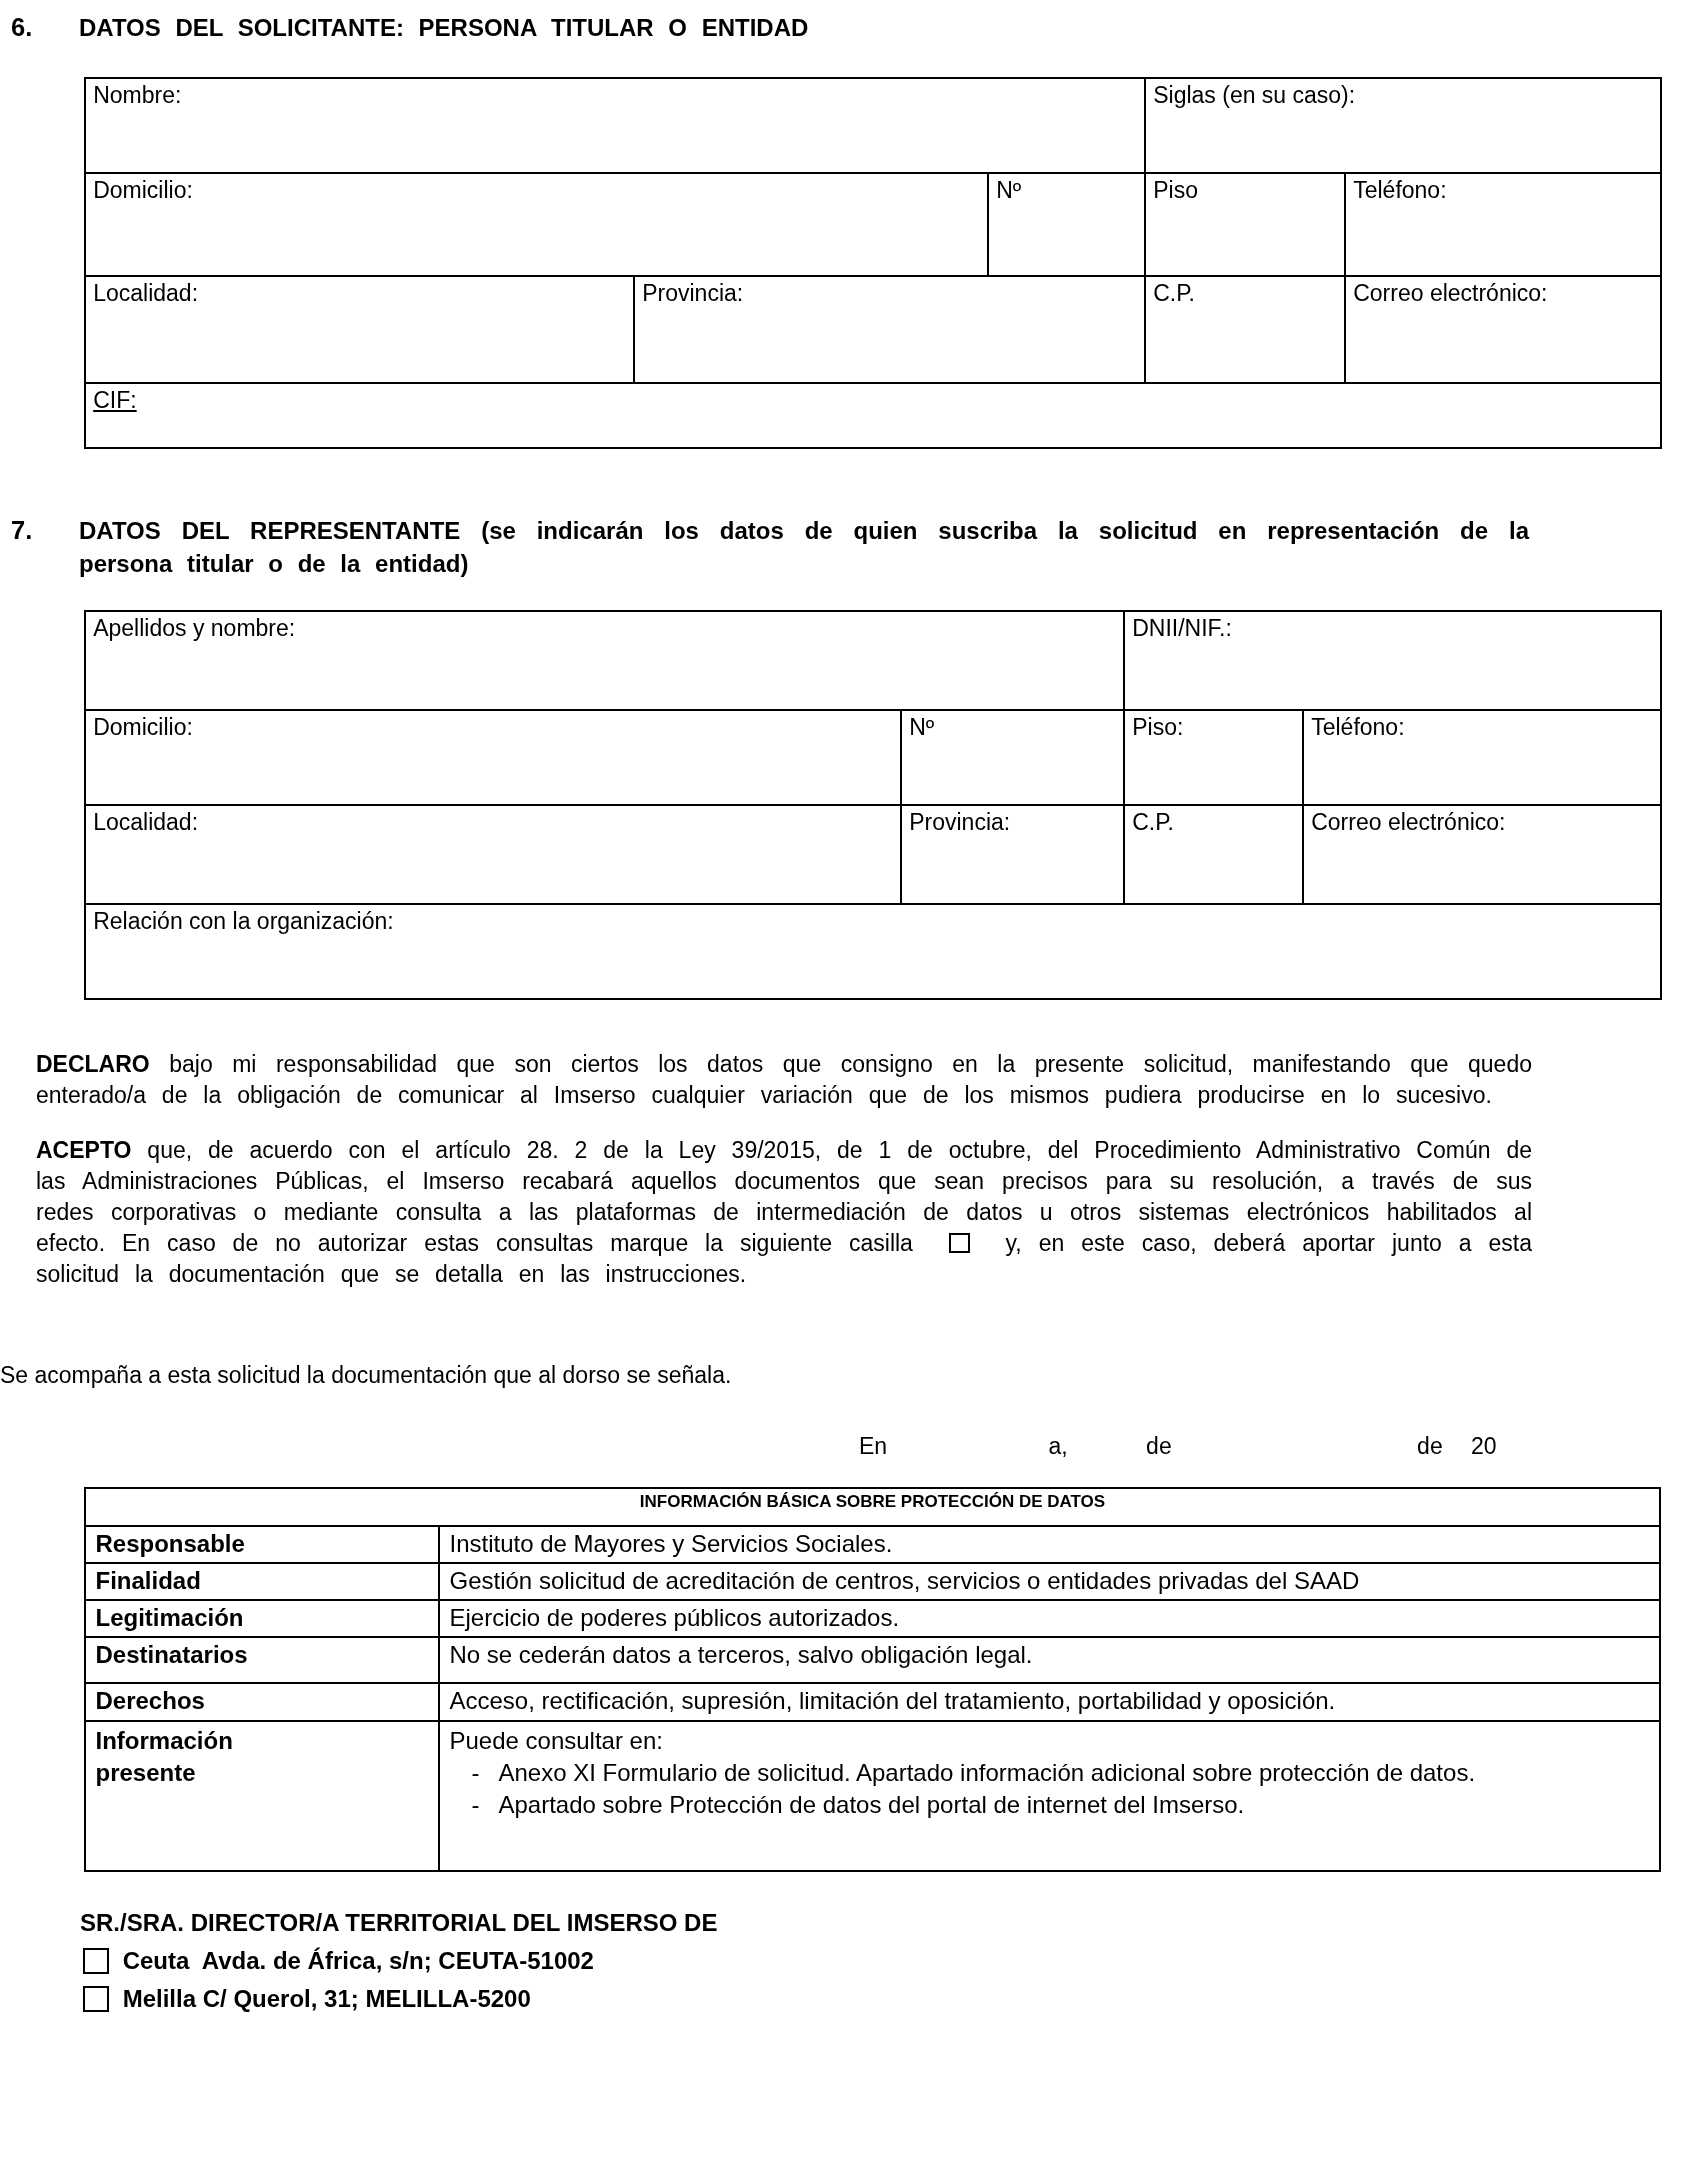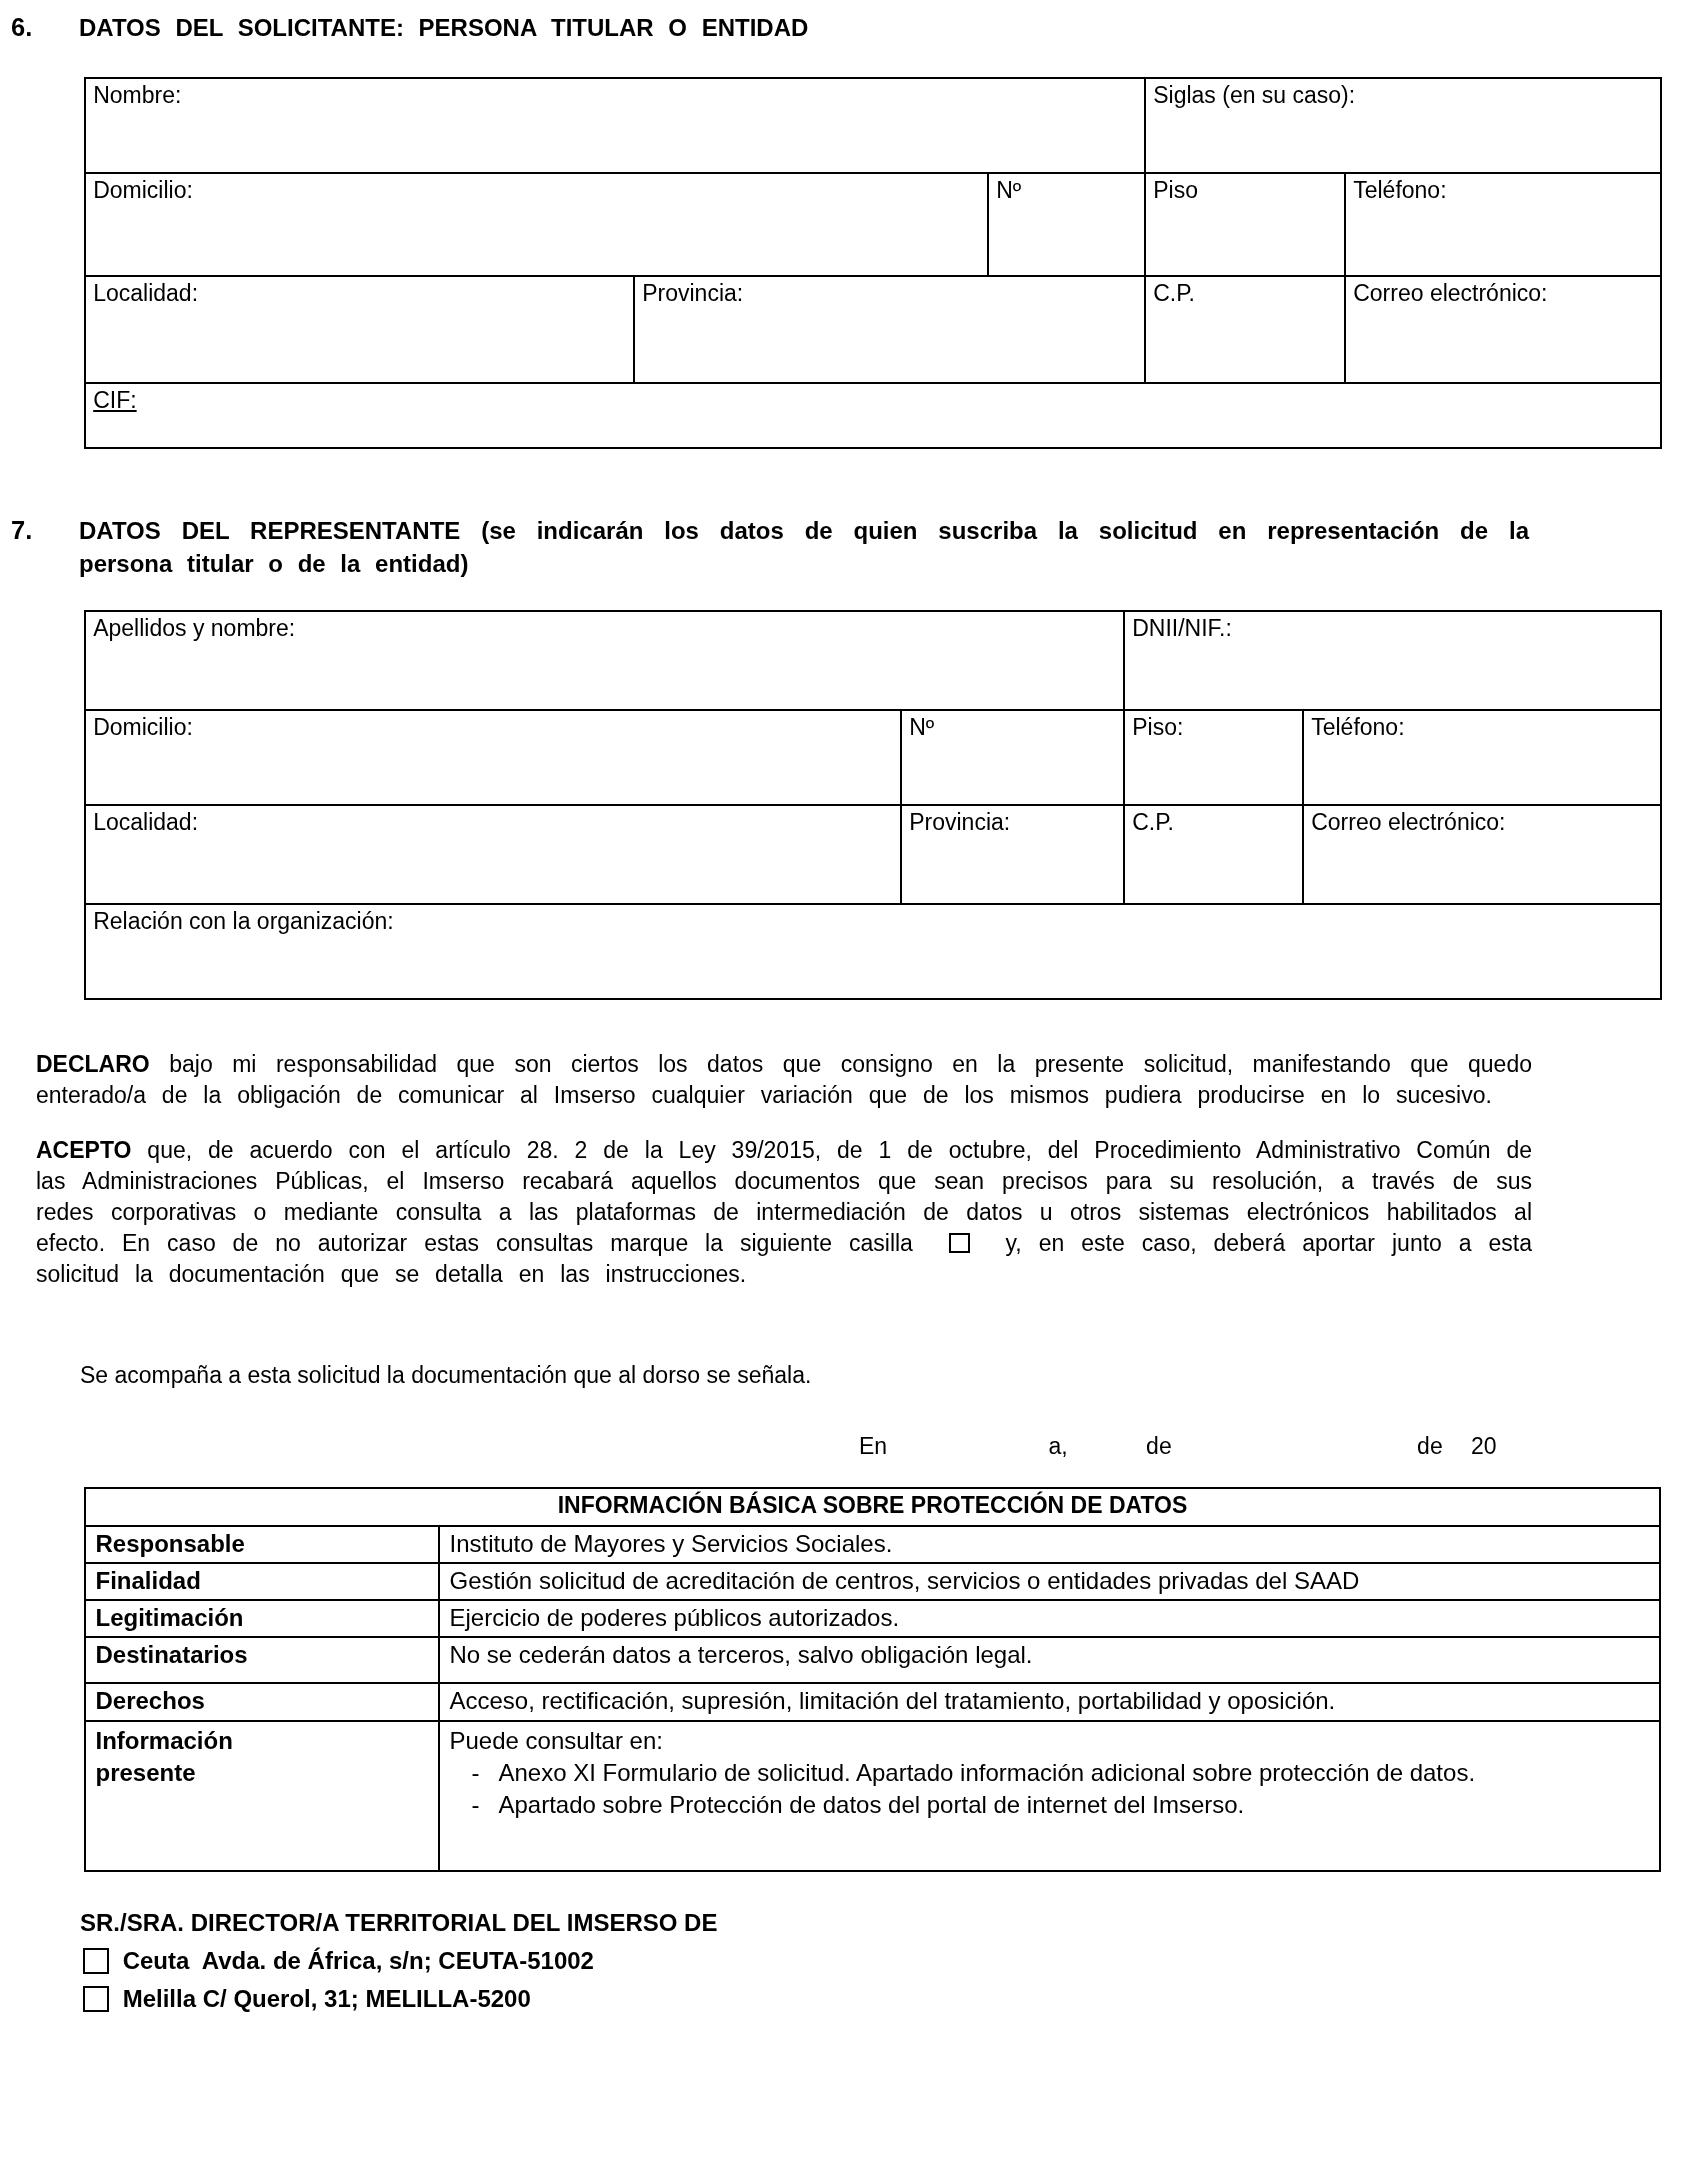--- a/index.html
+++ b/index.html
@@ -31,35 +31,35 @@
   .t7 .r3 { height: 99px; }
   .t7 .r4 { height: 95px; }
   .sec7-block { margin-top: 65px; }
 
   
   .para { margin-left: 36px; width: 1496px; text-align: justify; line-height: 31px; word-spacing: 9.5px; }
   .p-declaro { margin-top: 49px; }
   .p-acepto { margin-top: 24px; }
   .cb-inline { display: inline-block; width: 20.7px; height: 20.7px; border: 2.4px solid #000; vertical-align: -2.4px; margin: 0 19px; }
 
-  .line-acompana { margin-left: 80px; margin-top: 70px; line-height: 30px; }
+  .line-acompana { margin-top: 70px; line-height: 30px; }
 
   .date-line { margin-top: 41px; margin-left: 859px; line-height: 30px; }
   .dl { display: inline-block; }
   .dl-a { margin-left: 155px; }
   .dl-de1 { margin-left: 72px; }
   .dl-de2 { margin-left: 239px; }
   .dl-year { margin-left: 22px; }
 
   .fdo-line { margin-top: 60px; margin-left: 927px; line-height: 30px; }
 
   
   table.prot { border-collapse: collapse; margin-left: 84px; table-layout: fixed; width: 1575px; margin-top: 25.5px; }
   table.prot th, table.prot td { border: 2.4px solid #000; vertical-align: top; padding: 3.2px 9.5px; font-size: 24px; }
-  table.prot th { text-align: center; font-size: 23px; height: 38px; }
+  table.prot th { text-align: center; font-size: 17px; height: 38px; }
   table.prot td.lbl { font-weight: bold; }
   .pr-std { height: 37px; }
   .pr-dest { height: 46px; border-radius: 22px; }
   .pr-der { height: 38px; }
   .pr-info { height: 150px; }
   .lbl-narrow { display: block; width: 199px; line-height: 32px; }
   .dash-item { display: flex; }
   .dash { width: 49px; padding-left: 22px; flex-shrink: 0; }
   .dash-text { flex: 1; }
   .prot .intro { line-height: 32px; }

